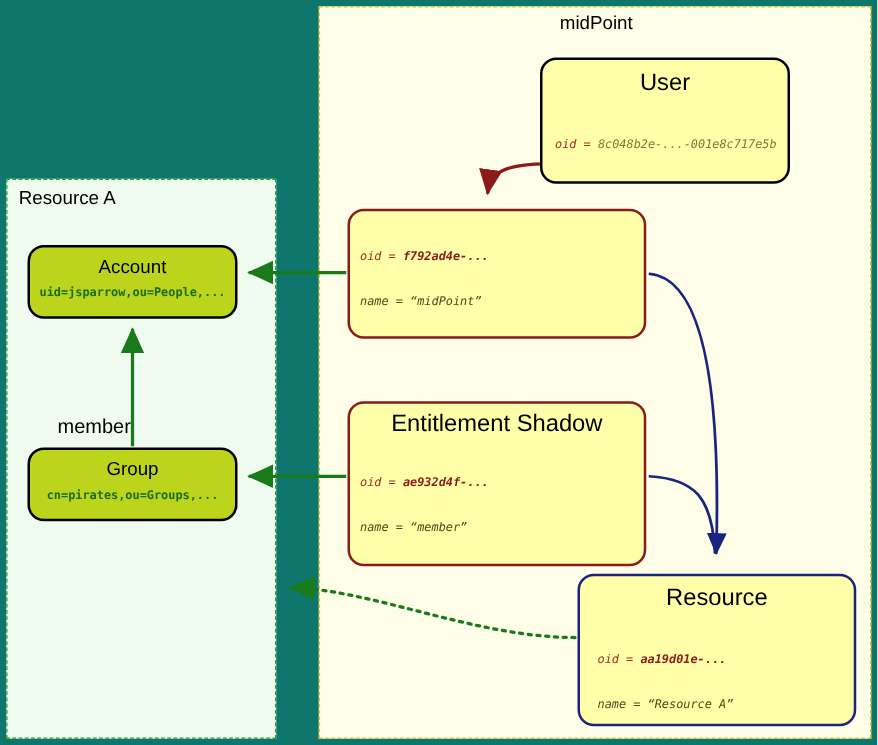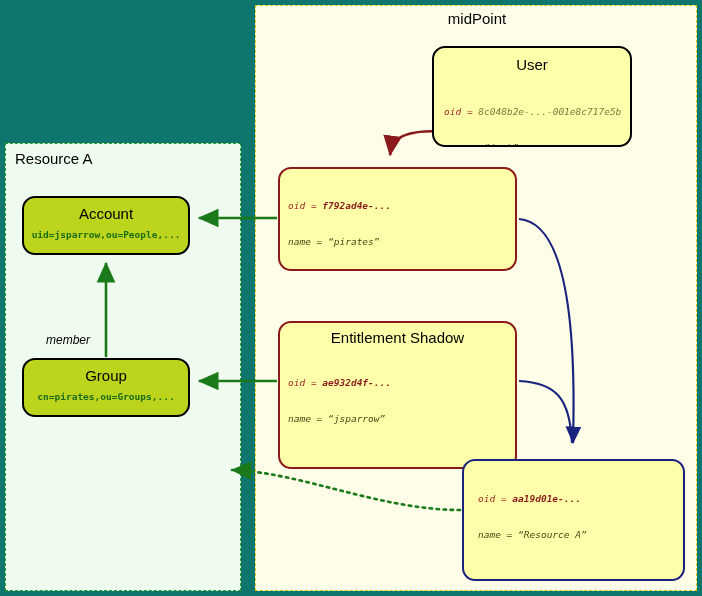--- a/index.html
+++ b/index.html
@@ -23,21 +23,21 @@
   
   .panel{position:absolute;box-sizing:border-box;}
   #midpoint-panel{
     left:255px; top:5px;
     width:442px; height:586px;
     background:#fdfde8;
     border:1px dashed #d8c81c;
   }
   #resource-a-panel{
     left:5px; top:143px;
-    width:236px; height:448px;
+    width:216px; height:448px;
     background:#f0fbef;
     border:1px dashed #22a022;
   }
   .panel-title{
     position:absolute;
     font-size:15px;
     color:#000;
     white-space:nowrap;
   }
   #midpoint-title{ left:0; top:4px; width:442px; text-align:center; }
@@ -46,37 +46,37 @@
   
   .box{
     position:absolute;
     box-sizing:border-box;
     border-radius:13px;
     overflow:hidden;
   }
   .box .box-title{
     display:block;
     text-align:center;
-    font-size:15px;
+    font-size:19px;
     color:#000;
     line-height:1.1;
   }
   .attrs{
     font-family:"DejaVu Sans Mono", monospace;
     font-size:9.5px;
     line-height:12px;
     white-space:pre;
   }
   .attrs .l{ display:block;font-style:italic; }
 
   
   .ybox{ background:#ffffaa; }
   #user-box      { left:432px; top:46px;  width:200px; height:101px; border:2px solid #000000; }
   #acct-shadow   { left:278px; top:167px; width:239px; height:104px; border:2px solid #8b1a1a; }
-  #ent-shadow    { left:278px; top:321px; width:239px; height:148px; border:2px solid #8b1a1a; }
+  #ent-shadow    { left:278px; top:321px; width:239px; height:132px; border:2px solid #8b1a1a; }
   #resource-box  { left:462px; top:459px; width:223px; height:122px; border:2px solid #1a237e; }
 
   #user-box .box-title     { margin-top:9px; }
   #acct-shadow .box-title  { margin-top:7px; }
   #ent-shadow .box-title   { margin-top:7px; }
   #resource-box .box-title { margin-top:8px; }
 
   #user-box .attrs     { margin:8px 0 0 10px; }
   #acct-shadow .attrs  { margin:7px 0 0 8px; }
   #ent-shadow .attrs   { margin:6px 0 0 8px; }
@@ -100,24 +100,23 @@
     font-family:"DejaVu Sans Mono", monospace;
     font-size:9.5px;
     font-weight:bold;
     color:#1a6b1a;
     white-space:pre;
   }
 
   
   .edge-label{
     position:absolute;
-    font-size:12px;
+    font-size:16px;
     color:#000;
     white-space:nowrap;
-    font-style:italic;
   }
   #member-label{ left:46px; top:333px; }
 </style>
 </head>
 <body>
 
 <div id="canvas">
 
   <div class="panel" id="midpoint-panel">
     <span class="panel-title" id="midpoint-title">midPoint</span>
@@ -165,42 +164,43 @@
       <span class="l"><span class="k-dark">name = </span><span class="k-dark">“jack”</span></span>
       
       
       
     </div>
   </div>
 
   <div class="box ybox" id="acct-shadow">
     <div class="attrs">
       <span class="l"><span class="k-red">oid = </span><span class="k-dred">f792ad4e-...</span></span>
-      <span class="l"><span class="k-dark">name = </span><span class="k-dark">“pirates”</span></span>
+      <span class="l"><span class="k-dark">name = </span><span class="k-dark">“midPoint”</span></span>
       
       
       
       
     </div>
   </div>
 
   <div class="box ybox" id="ent-shadow">
     <span class="box-title">Entitlement Shadow</span>
     <div class="attrs">
       <span class="l"><span class="k-red">oid = </span><span class="k-dred">ae932d4f-...</span></span>
-      <span class="l"><span class="k-dark">name = </span><span class="k-dark">“jsparrow”</span></span>
+      <span class="l"><span class="k-dark">name = </span><span class="k-dark">“member”</span></span>
       
       
       
       
       
     </div>
   </div>
 
   <div class="box ybox" id="resource-box">
+    <span class="box-title">Resource</span>
     <div class="attrs">
       <span class="l"><span class="k-red">oid = </span><span class="k-dred">aa19d01e-...</span></span>
       <span class="l"><span class="k-dark">name = </span><span class="k-dark">“Resource A”</span></span>
       
       
       
       
       
     </div>
   </div>

